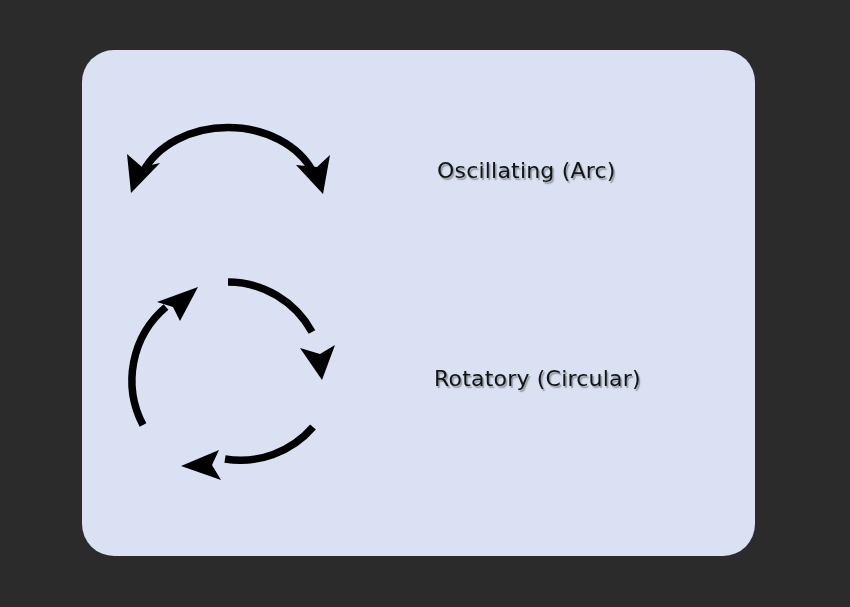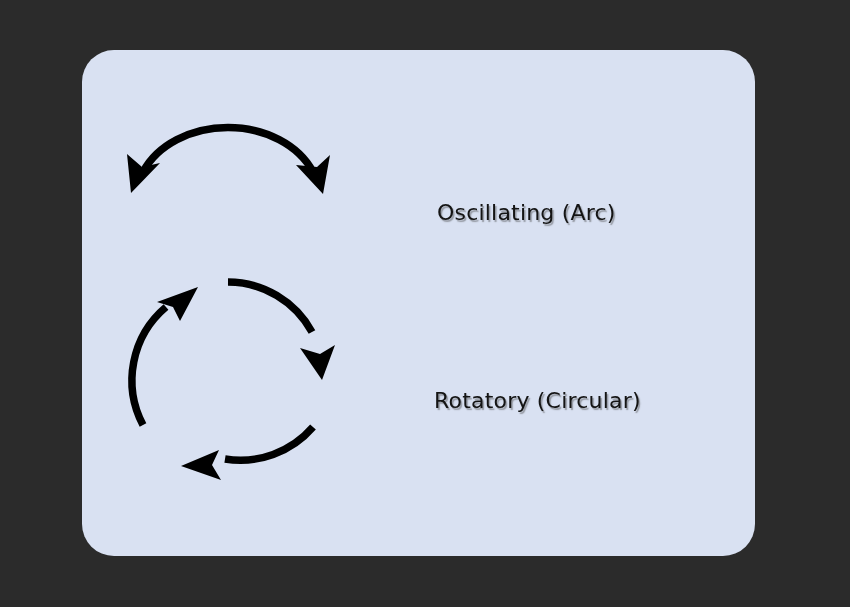--- a/index.html
+++ b/index.html
@@ -37,29 +37,28 @@
   }
   .label {
     position: absolute;
     color: #141414;
     font-family: "DejaVu Sans", sans-serif;
     font-size: 22px;
     font-weight: 400;
     letter-spacing: 0.2px;
     white-space: nowrap;
     text-shadow: 1.5px 1.5px 1.2px rgba(60,60,60,0.45);
-    margin-top: 42px;
   }
   #label-oscillating {
     left: 437px;
     top: 158px;
   }
   #label-rotatory {
     left: 434px;
-    top: 346px;
+    top: 366px;
   }
 </style>
 </head>
 <body>
 
 <div id="stage">
 
   <div id="panel"></div>
 
   <svg class="diagram-svg" viewBox="0 0 850 607">

